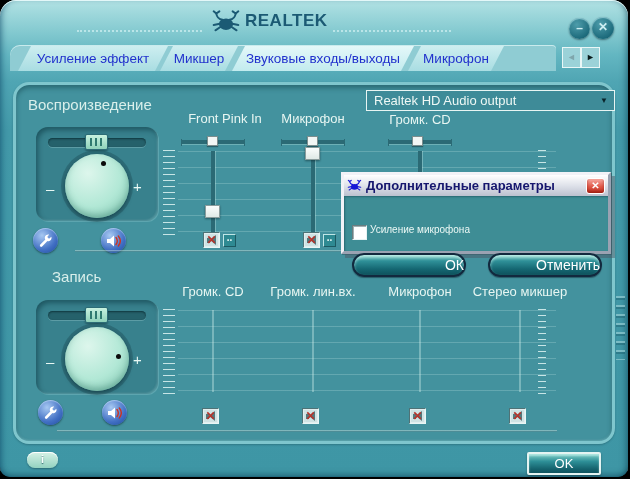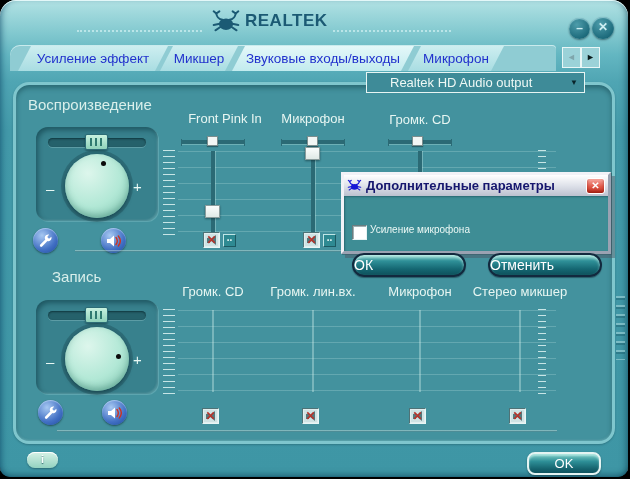--- a/index.html
+++ b/index.html
@@ -65,26 +65,26 @@
     border-top:5px solid transparent;border-bottom:5px solid transparent;border-right:6px solid #55787c}
   .mcross{position:absolute;left:0;top:0;width:100%;color:#b5342c;font-size:12px;font-weight:bold;
     text-align:center;line-height:14px}
   .dots{width:13px;height:13px;background:#2e8a92;border:1px solid;
     border-color:#bfe6e6 #1c5a62 #1c5a62 #bfe6e6;color:#eafaf6;font-size:10px;font-weight:bold;
     line-height:6px;text-align:center}
   .scale{background-image:repeating-linear-gradient(180deg,rgba(232,250,248,.8) 0 1px,transparent 1px 6px)}
   .grid{background-image:repeating-linear-gradient(180deg,rgba(215,245,240,.22) 0 1px,transparent 1px 16px)}
   .divider{height:2px;background:linear-gradient(180deg,rgba(228,250,246,.55),rgba(20,70,82,.35))}
   .rectrack{width:2px;background:rgba(208,240,235,.38)}
-  .combo{left:366px;top:72px;width:219px;height:21px;border:1px solid #e8f5f3;background:#3e8b98;
-    color:#eef8f5;font-size:13px;line-height:19px;padding-left:23px}
+  .combo{left:366px;top:90px;width:249px;height:21px;border:1px solid #e8f5f3;background:#3e8b98;
+    color:#eef8f5;font-size:13px;line-height:19px;padding-left:7px}
   .combo .arr{position:absolute;right:6px;top:6px;font-size:8px;color:#09242a;line-height:8px}
   .grip{right:3px;top:296px;width:9px;height:64px;
     background:repeating-linear-gradient(180deg,rgba(210,245,245,.4) 0 2px,rgba(15,75,90,.35) 2px 4px,transparent 4px 9px)}
-  .okbtn{left:527px;top:452px;width:74px;height:23px;border-radius:8px;border:2px solid #e4f4f2;
+  .okbtn{left:527px;top:452px;width:74px;height:23px;border-radius:2px;border:2px solid #e4f4f2;
     background:linear-gradient(180deg,#7ecfc9 0%,#2d8e96 40%,#14616c 80%,#0f545f);
     color:#fff;font-size:13px;text-align:center;line-height:19px;
     box-shadow:0 1px 2px rgba(0,20,25,.4),inset 0 2px 2px rgba(225,255,250,.5)}
   .info{left:27px;top:452px;width:31px;height:16px;border-radius:9px;
     background:linear-gradient(180deg,#d6f2e6,#93d2c0);
     box-shadow:0 1px 2px rgba(0,20,25,.35),inset 0 1px 0 #fff;
     color:#f7fffc;font-size:11px;font-weight:bold;text-align:center;line-height:15px;
     text-shadow:0 1px 1px rgba(20,80,90,.8)}
   .dlg{left:341px;top:172px;width:270px;height:82px;background:#3e8d95;border:3px solid;
     border-color:#f2f2f7 #9aa2b2 #9aa2b2 #f2f2f7;
@@ -97,21 +97,21 @@
     background:linear-gradient(180deg,#f7a8a0,#e05848 55%,#c43424);
     color:#fff;font-size:10px;font-weight:bold;text-align:center;line-height:14px;
     box-shadow:inset 0 -2px 3px rgba(120,10,0,.5)}
   .dlg-body{position:absolute;left:0;top:21px;right:0;bottom:0;
     box-shadow:inset 1px 1px 2px rgba(10,50,60,.4)}
   .cb{position:absolute;left:8px;top:29px;width:15px;height:15px;background:#fff;border:1px solid;
     border-color:#6c7d80 #e8f4f4 #e8f4f4 #6c7d80;box-shadow:inset 1px 1px 0 #9fb0b2}
   .cb-label{position:absolute;left:26px;top:28px;color:#ecf8f5;font-size:10px;white-space:nowrap}
   .dbtn{position:absolute;top:57px;width:114px;height:24px;border-radius:12px;border:2px solid #12293e;
     background:linear-gradient(180deg,#8fd8d0 0%,#2f9098 30%,#156772 70%,#0e525c);
-    color:#fff;font-size:14px;text-align:left;line-height:20px;
+    color:#fff;font-size:14px;text-align:right;line-height:20px;
     box-shadow:inset 0 2px 3px rgba(225,255,250,.55),0 1px 1px rgba(0,10,20,.4)}
 </style>
 </head>
 <body>
 
 <div id="win">
 
   <div class="a deco" style="left:77px;top:30px;width:125px"></div>
   <div class="a deco" style="left:333px;top:30px;width:118px"></div>
   <div class="a logo">

